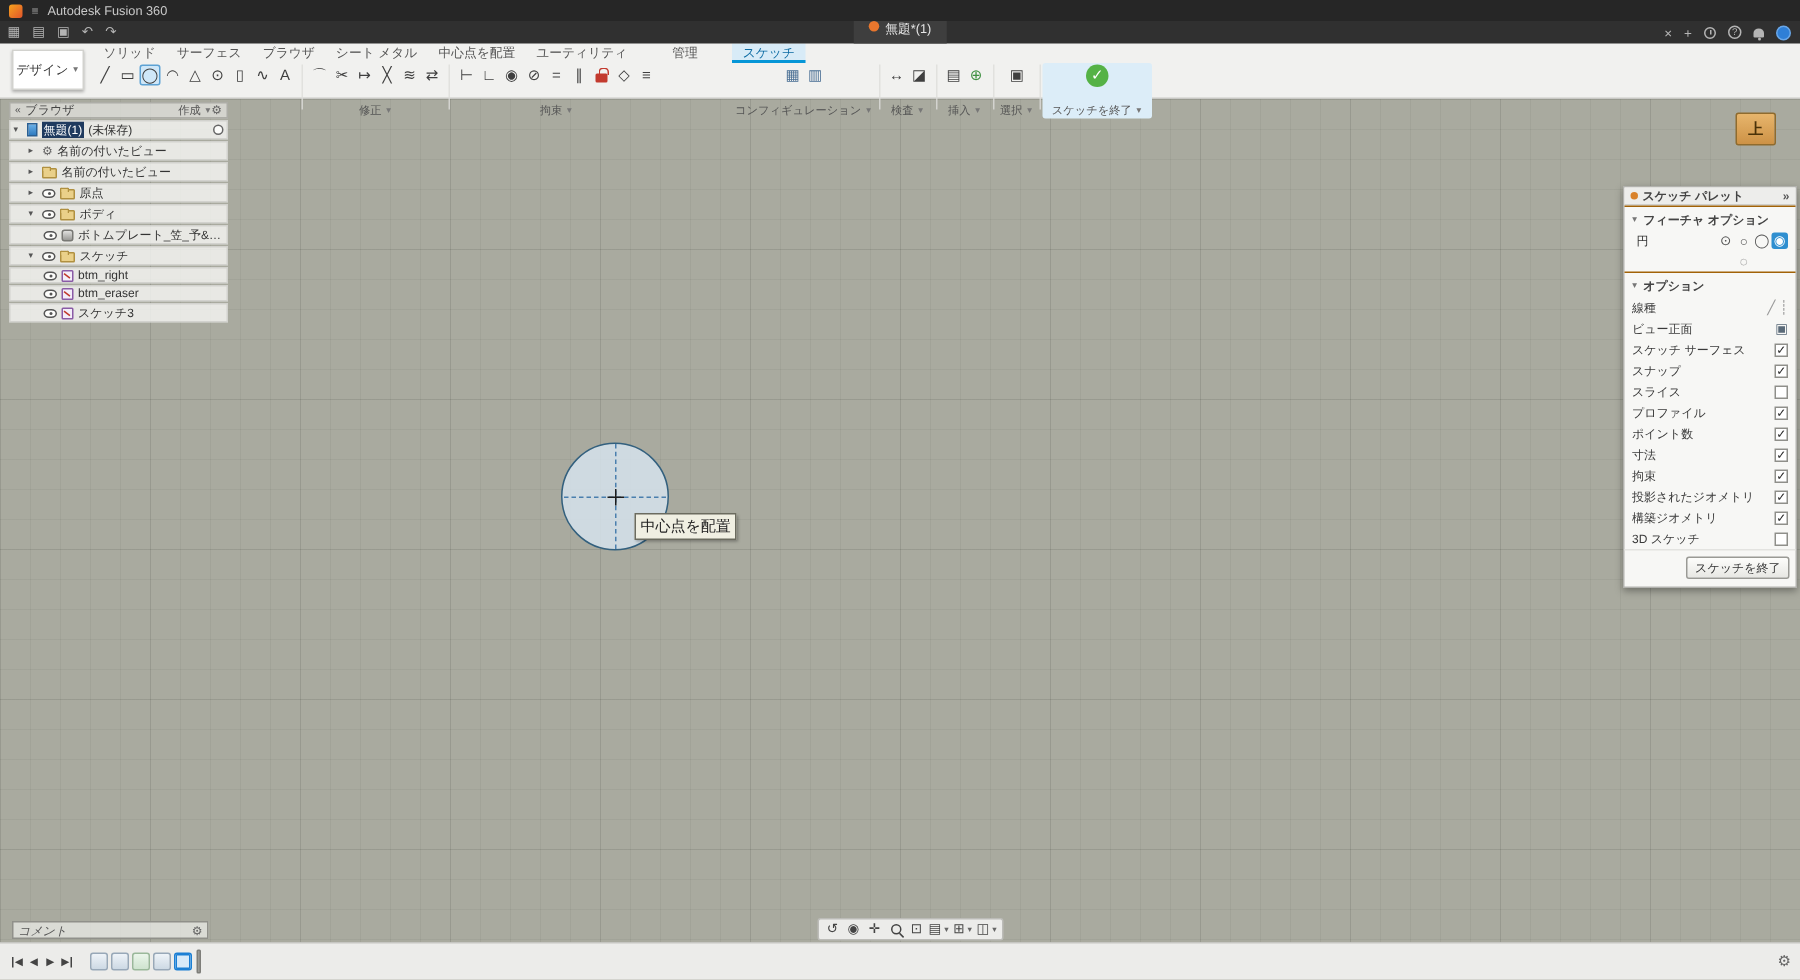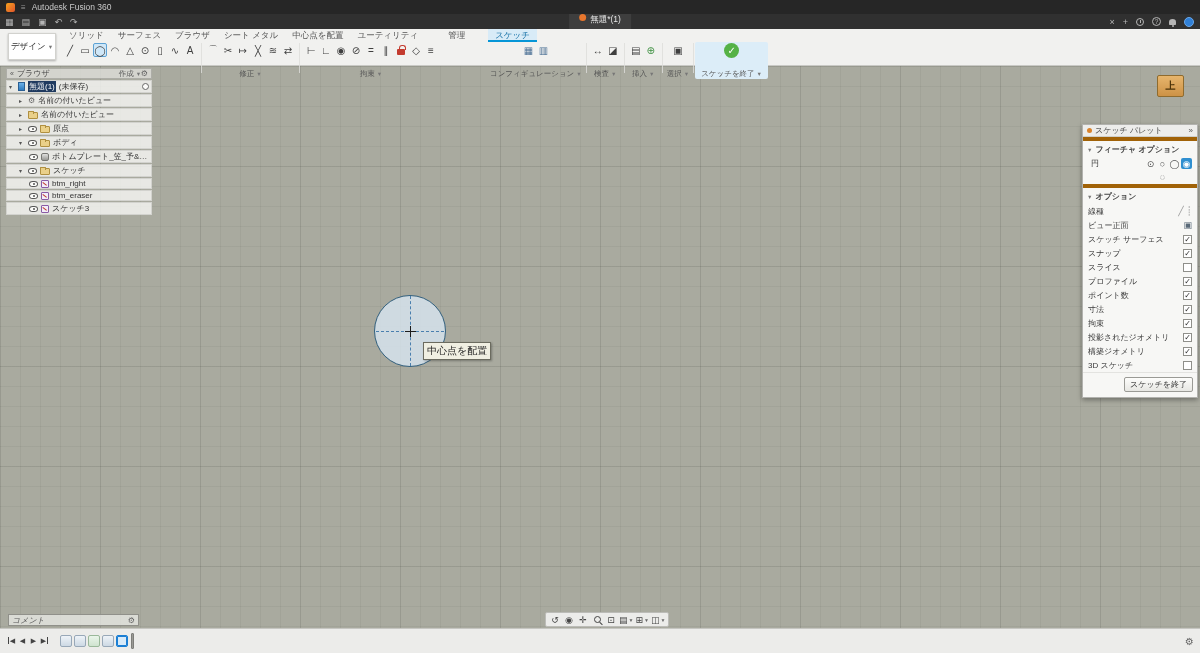--- a/index.html
+++ b/index.html
@@ -75,24 +75,24 @@
   .doc-ic { width:7px; height:9px; background:linear-gradient(#6ab0e8,#2f7bc0); border:1px solid #2a5f93; flex:none; }
   .body-ic { width:8px; height:8px; background:linear-gradient(#e0e0de,#9a9a96); border:1px solid #787874; border-radius:2px; flex:none; }
   .sk-ic { width:8px; height:8px; background:#f3eef9; border:1px solid #8a5ba6; border-radius:1px; position:relative; flex:none; }
   .sk-ic::after { content:""; position:absolute; left:1px; top:1px; width:5px; height:1px; background:#c0392b; transform:rotate(38deg); transform-origin:left top; }
   .gear { color:#666; font-size:8px; }
   .sel-name { background:#1f3a5f; color:#fff; padding:0 1px; }
   .radio { width:7px; height:7px; border:1px solid #666; border-radius:50%; margin-left:auto; flex:none; background:#fcfcfa; }
 
   
   .palette { position:absolute; left:1082px; top:124px; width:116px; background:#f7f7f5; border:1px solid #b2b2ae; box-shadow:0 2px 5px rgba(0,0,0,.35); font-size:8px; color:#333; z-index:10; }
-  .palette-header { height:12px; background:#ededeb; border-bottom:1px solid #cfcfcb; display:flex; align-items:center; gap:3px; padding:0 4px; }
+  .palette-header { height:12px; background:#ededeb; border-bottom:1px solid #cfcfcb; display:flex; align-items:center; gap:3px; padding:0 4px;font-weight:bold; }
   .pdot { width:5px; height:5px; border-radius:50%; background:#d9822b; }
   .ph-title { flex:1; color:#444; }
-  .psection { display:flex; align-items:center; gap:3px; padding:3px 4px 2px; font-weight:bold; color:#444; border-top:4px solid #a16207; }
+  .psection { display:flex; align-items:center; gap:3px; padding:3px 4px 2px; font-weight:bold; color:#444; border-top:1px solid #a16207; }
   .circle-row { display:flex; align-items:center; padding:1px 5px 1px 8px; }
   .circle-row .lbl { flex:1; }
   .micon { width:11px; height:11px; display:flex; align-items:center; justify-content:center; font-size:9px; color:#555; margin-left:1px; }
   .micon.selected { background:#2f8fd0; color:#fff; border-radius:2px; }
   .circle-row2 { display:flex; justify-content:flex-end; padding:1px 5px 2px; }
   .circle-row2 .micon { margin-right:24px; }
   .opt-row { display:flex; align-items:center; height:14px; padding:0 5px; }
   .opt-row .lbl { flex:1; color:#3a3a3a; }
   .cb { width:9px; height:9px; background:#fff; border:1px solid #8f8f8a; display:flex; align-items:center; justify-content:center; font-size:8px; color:#2c2c2c; }
   .cb.checked::after { content:"✓"; }

